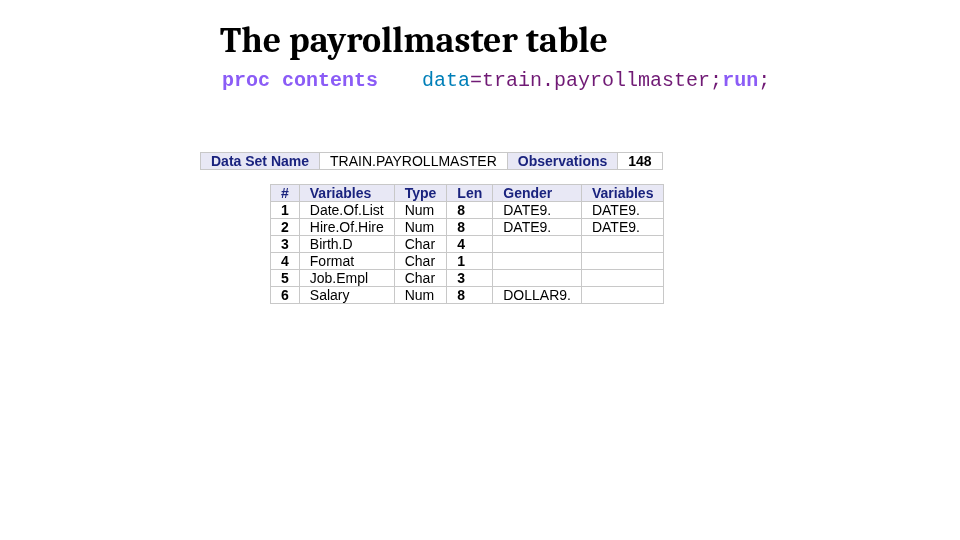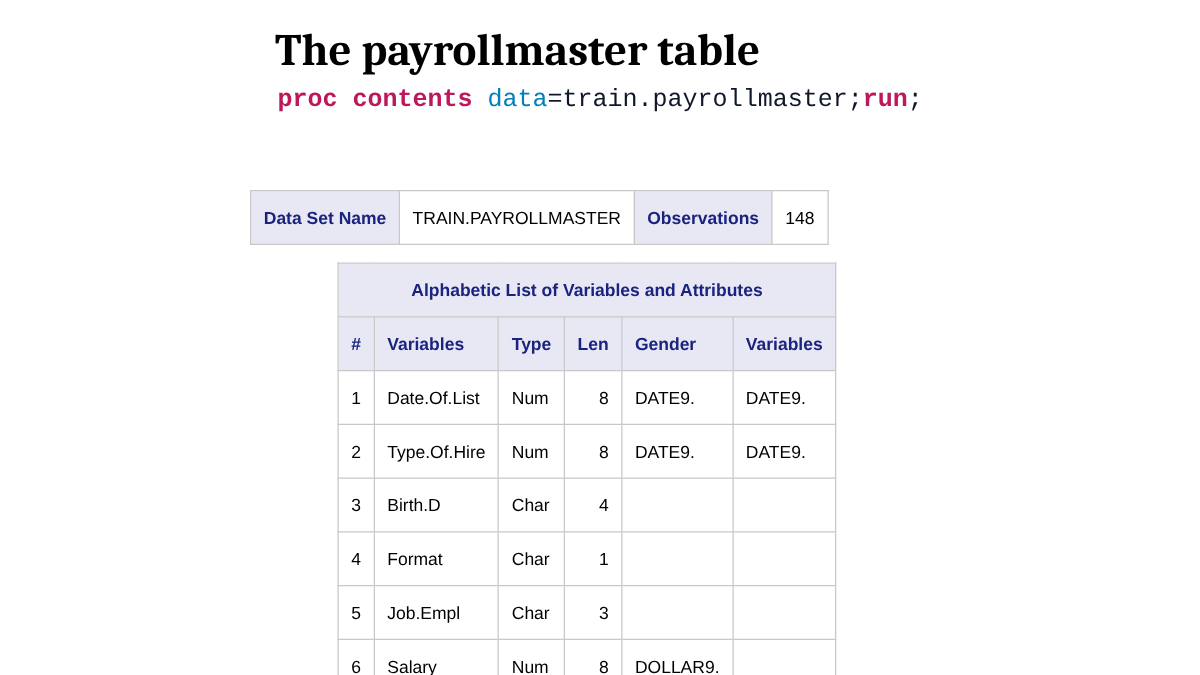--- a/index.html
+++ b/index.html
@@ -15,45 +15,45 @@
     font-family: "Cambria", "Georgia", serif;
     font-size: 36px;
     font-weight: bold;
     margin: 20px 0 8px 220px;
   }
   .code-line {
     font-family: "Courier New", monospace;
     font-size: 20px;
     margin: 0 0 60px 222px;
   }
-  .kw { color: #be185d; font-weight: bold; }
-  .opt { color: #007fb8; }
-  .val { color: #0f172a; }
+  .kw { color: #8b5cf6; font-weight: bold; }
+  .opt { color: #007fb8; margin-left: 32px; }
+  .val { color: #701a75; }
 
   .tables-wrap {
     margin-left: 200px;
   }
 
   table.sas {
     border-collapse: collapse;
     font-size: 14px;
   }
   table.sas th, table.sas td {
     border: 1px solid #c8c8c8;
-    padding: 13px 10px;
+    padding: 0 10px;
     background: #fff;
   }
   table.sas th {
     background: #e8e8f5;
     color: #1a237e;
     font-weight: bold;
     text-align: left;
   }
   table.sas th.center { text-align: center; }
-  table.sas td.num { text-align: right; }
+  table.sas td.num { text-align: left; font-weight: bold; }
 
 
   .meta-table { margin-bottom: 14px; }
   .meta-table th, .meta-table td { padding: 6px 12px; }
 
   .vars-wrap { margin-left: 70px; }
   .vars-table .caption th {
     text-align: center;
     font-weight: bold;
   }
@@ -78,42 +78,39 @@
       <td>TRAIN.PAYROLLMASTER</td>
       <th>Observations</th>
       <td class="num">148</td>
     </tr>
   </tbody>
     </table>
 
   <div class="vars-wrap">
     <table class="sas vars-table">
       <tbody>
-          <tr class="caption">
-        <th colspan="6" class="center">Alphabetic List of Variables and Attributes</th>
-      </tr>
       <tr>
         <th class="center">#</th>
         <th>Variables</th>
         <th>Type</th>
         <th>Len</th>
         <th>Gender</th>
         <th>Variables</th>
       </tr>
       <tr>
         <td class="num">1</td>
         <td>Date.Of.List</td>
         <td>Num</td>
         <td class="num">8</td>
         <td>DATE9.</td>
         <td>DATE9.</td>
       </tr>
       <tr>
         <td class="num">2</td>
-        <td>Type.Of.Hire</td>
+        <td>Hire.Of.Hire</td>
         <td>Num</td>
         <td class="num">8</td>
         <td>DATE9.</td>
         <td>DATE9.</td>
       </tr>
       <tr>
         <td class="num">3</td>
         <td>Birth.D</td>
         <td>Char</td>
         <td class="num">4</td>

